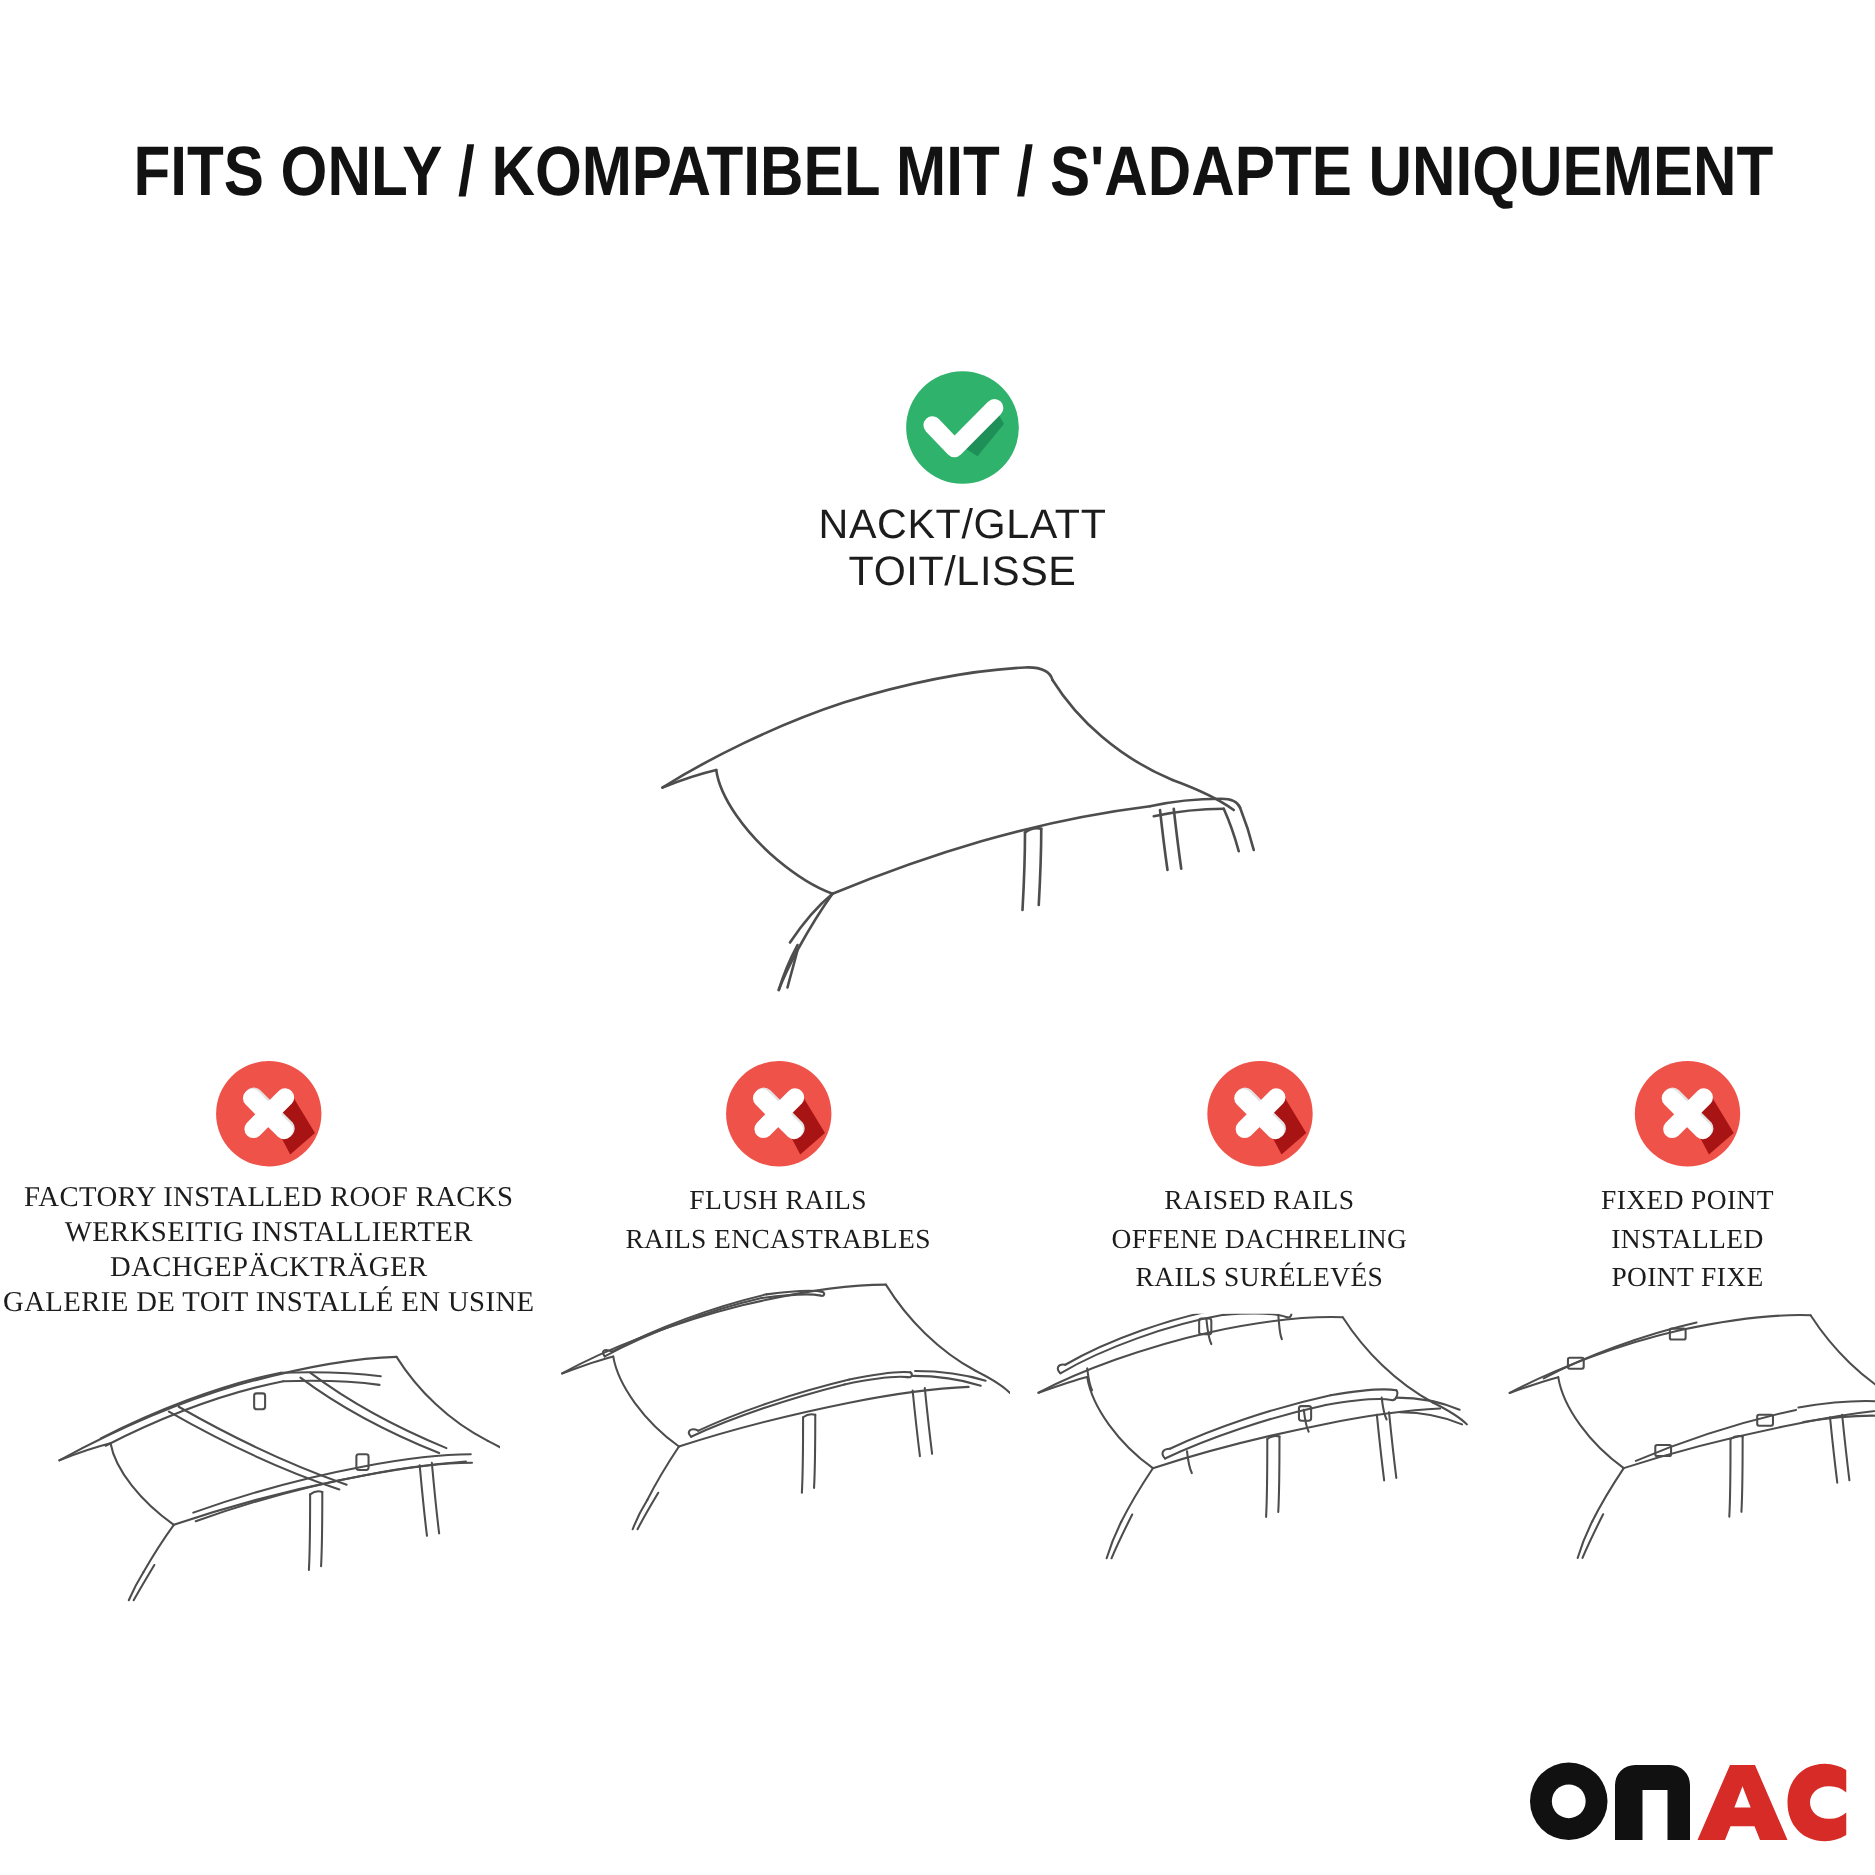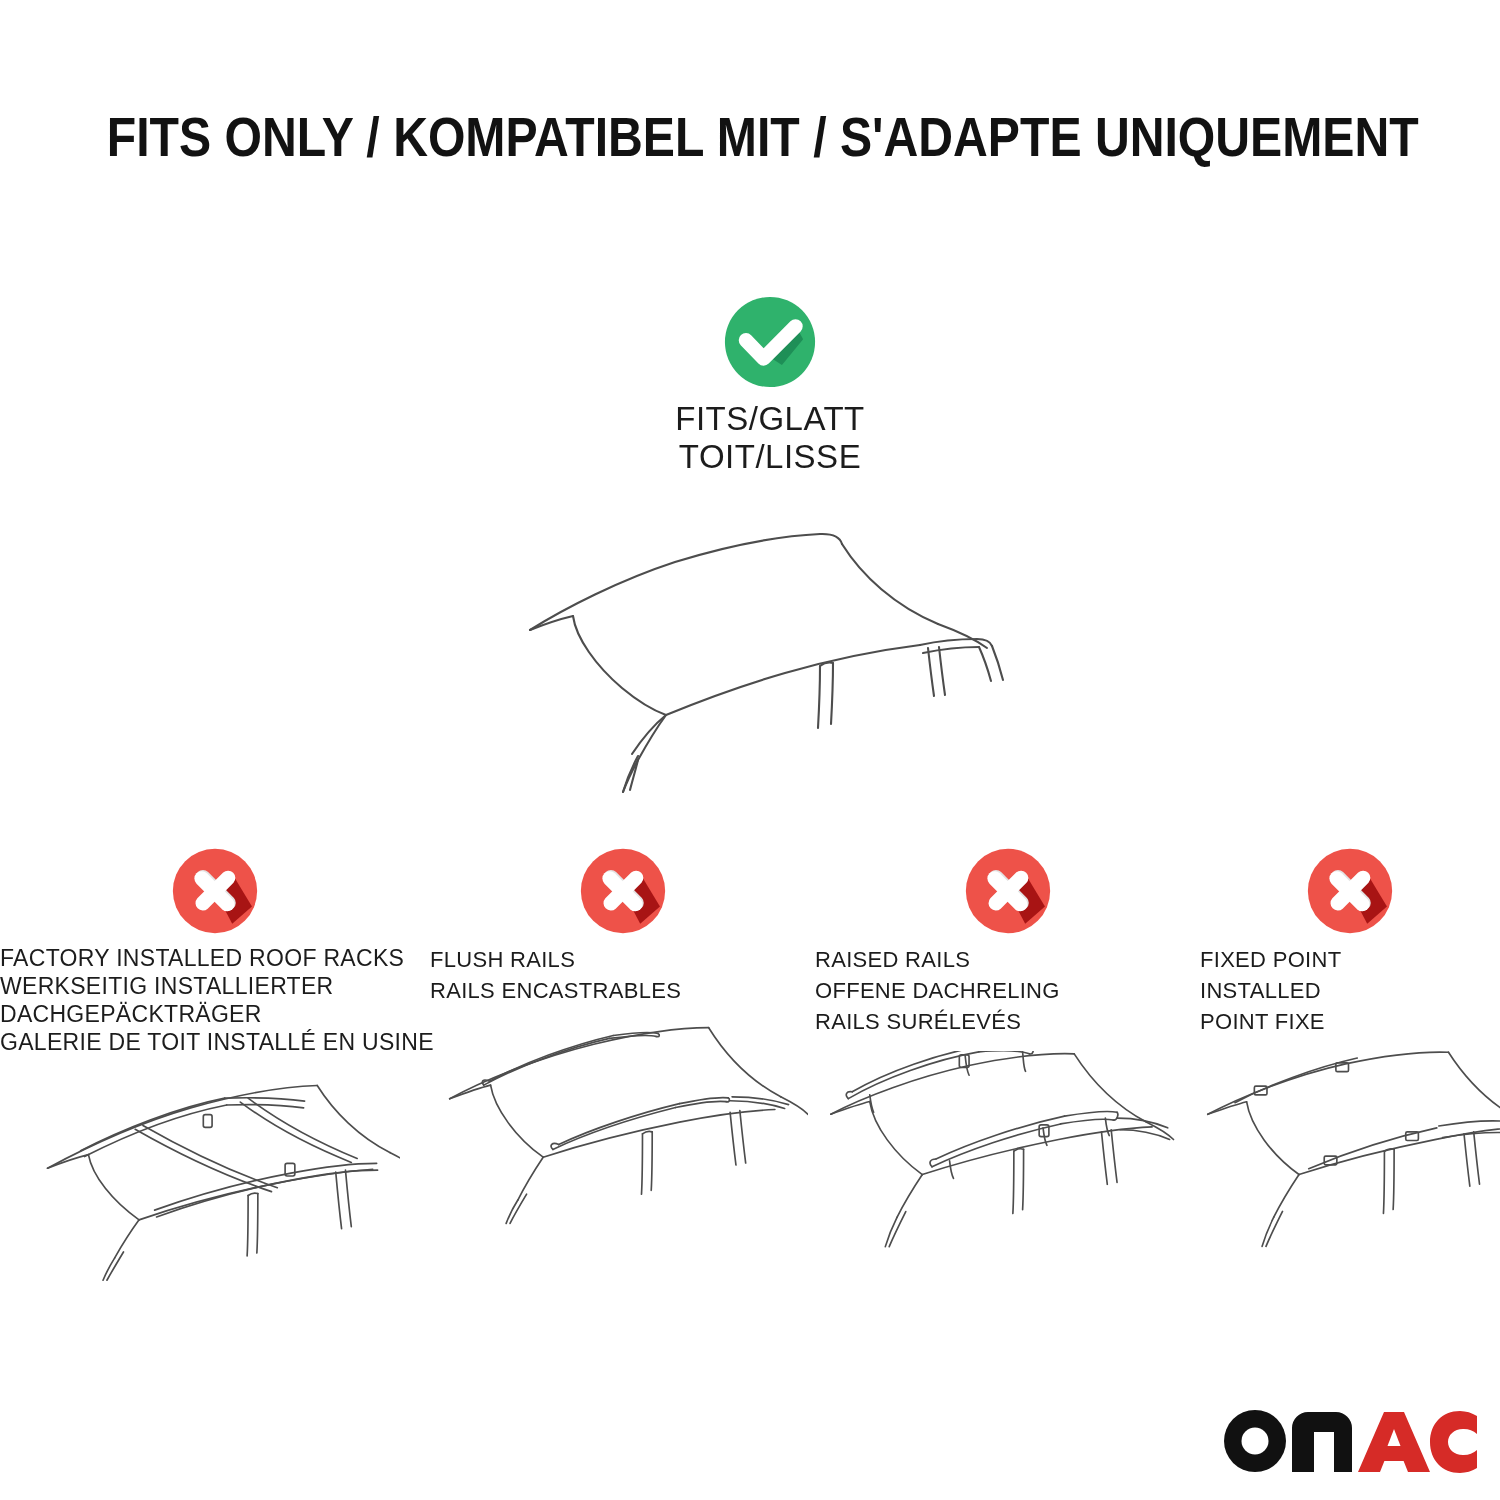--- a/index.html
+++ b/index.html
@@ -71,21 +71,23 @@
   .rejected-row {
     position: absolute;
     top: 848px;
     left: 0;
     width: 1500px;
     display: flex;
     align-items: flex-start;
   }
   .rej-col {
     position: relative;
+    text-align: center;
     box-sizing: border-box;
+    font-family: Liberation Serif, serif;
   }
   .rej-col.c0 { width: 430px; }
   .rej-col.c1 { width: 385px; }
   .rej-col.c2 { width: 385px; }
   .rej-col.c3 { width: 300px; }
 
   .x-icon {
     width: 86px;
     height: 86px;
     display: block;
@@ -129,21 +131,21 @@
 
 <div class="approved-block">
 
   <svg class="check-icon" viewBox="0 0 100 100">
     <circle cx="50" cy="50" r="49" fill="#2FB26C"></circle>
     <path d="M44.5 63 L77 30.5 L86 47 L63 75 Z" fill="#1E8F57"></path>
     <path d="M72.2 27.5 a7.8 7.8 0 0 1 11.1 11 L48.6 73.5 a7.8 7.8 0 0 1 -11.2 -0.1 L18.2 53.4 a7.8 7.8 0 1 1 11.3 -10.8 l13.6 14.3 Z" fill="#FFFFFF"></path>
   </svg>
 
   <div class="approved-labels">
-    <div>FITS/GLATT</div>
+    <div>NACKT/GLATT</div>
     <div>TOIT/LISSE</div>
   </div>
 </div>
 
 <div class="hero-roof">
   <svg viewBox="0 0 540 280" width="540" height="280">
     <g fill="none" stroke="#4D4D4D" stroke-width="2.1" stroke-linecap="round" stroke-linejoin="round">
 
       <path d="M40 110 C 75 88 130 60 185 42 C 240 25 290 16 330 14 C 342 13.5 350 17 352 24"></path>
       <path d="M352 24 C 372 56 405 86 448 104"></path>

